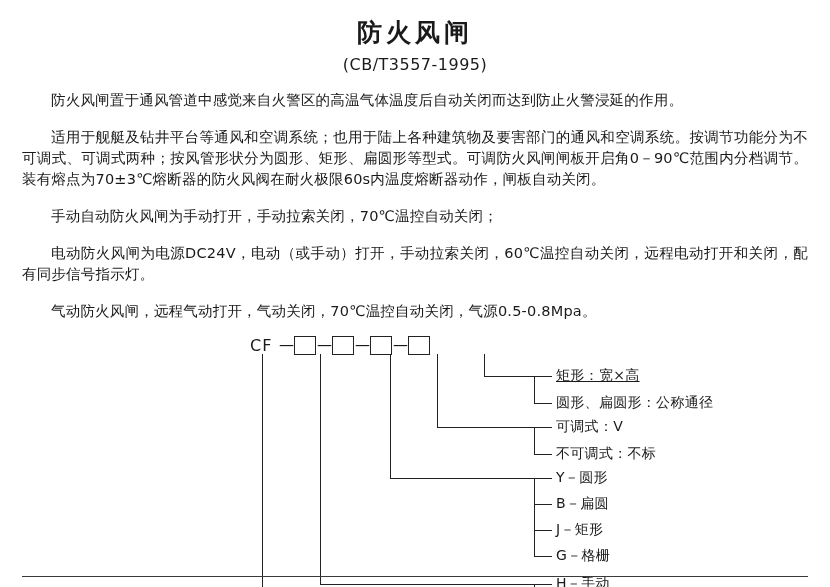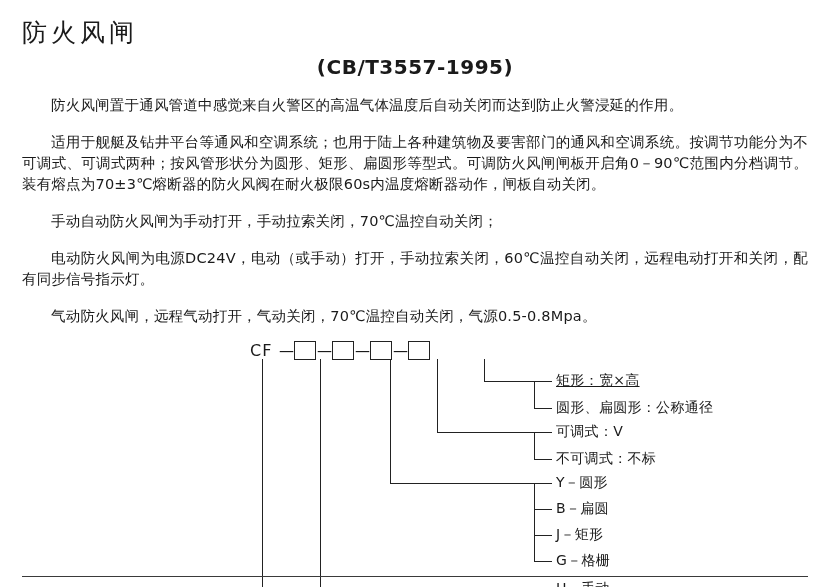--- a/index.html
+++ b/index.html
@@ -16,32 +16,32 @@
     overflow: hidden;
   }
   .page {
     position: relative;
     width: 830px;
     height: 587px;
     box-sizing: border-box;
     padding: 10px 22px 0 22px;
   }
   .title {
+    text-align: center;
     font-size: 25px;
-    font-weight: normal;
+    font-weight: bold;
     letter-spacing: 4px;
     margin: 6px 0 2px 0;
     font-family: "DejaVu Sans", "Liberation Sans", sans-serif;
   }
   .subtitle {
     text-align: center;
-    font-size: 20px;
+    font-size: 16px;
     margin: 6px 0 14px 0;
     letter-spacing: 0.5px;
-    font-weight: bold;
   }
   .para {
     font-size: 14.5px;
     line-height: 21px;
     text-align: justify;
     margin: 16px 0 1px 0;
     text-indent: 29px;
     letter-spacing: 0.2px;
   }
 
@@ -50,21 +50,21 @@
     position: relative;
     width: 786px;
     height: 245px;
     margin-top: 14px;
   }
   .code-row {
     position: absolute;
     top: 0;
     left: 228px;
     display: flex;
-    align-items: center;
+    align-items: flex-start;
     font-size: 15px;
   }
   .cf-label {
     font-size: 16px;
     letter-spacing: 1px;
     margin-right: 6px;
   }
   .dash {
     display: inline-block;
     width: 16px;

